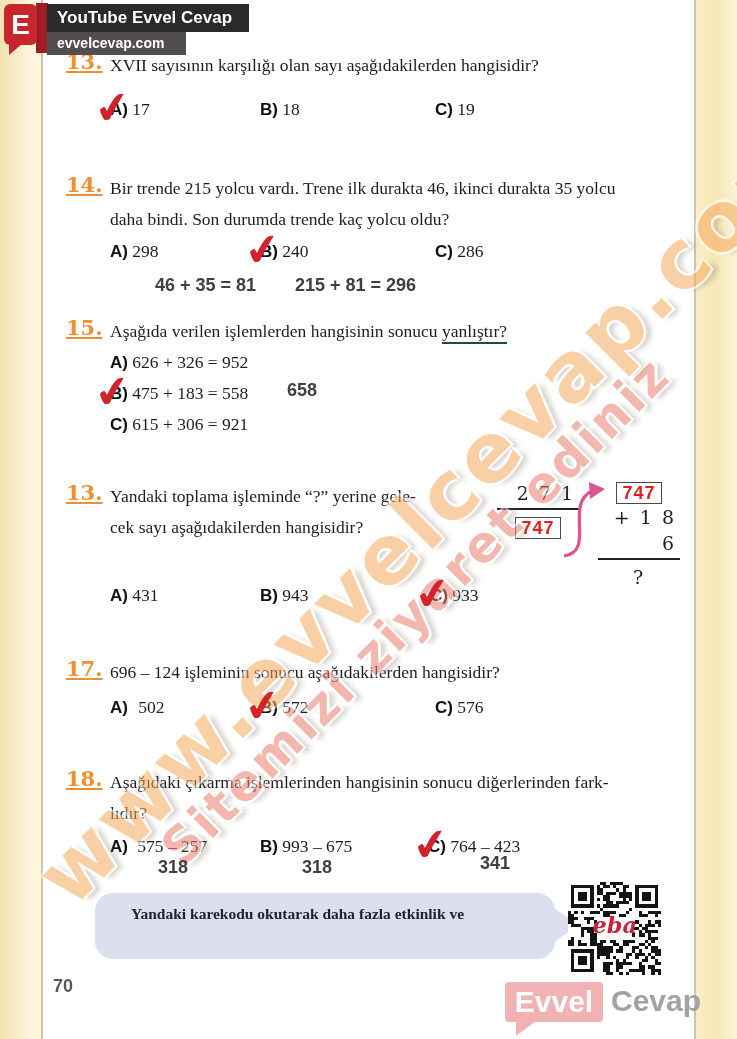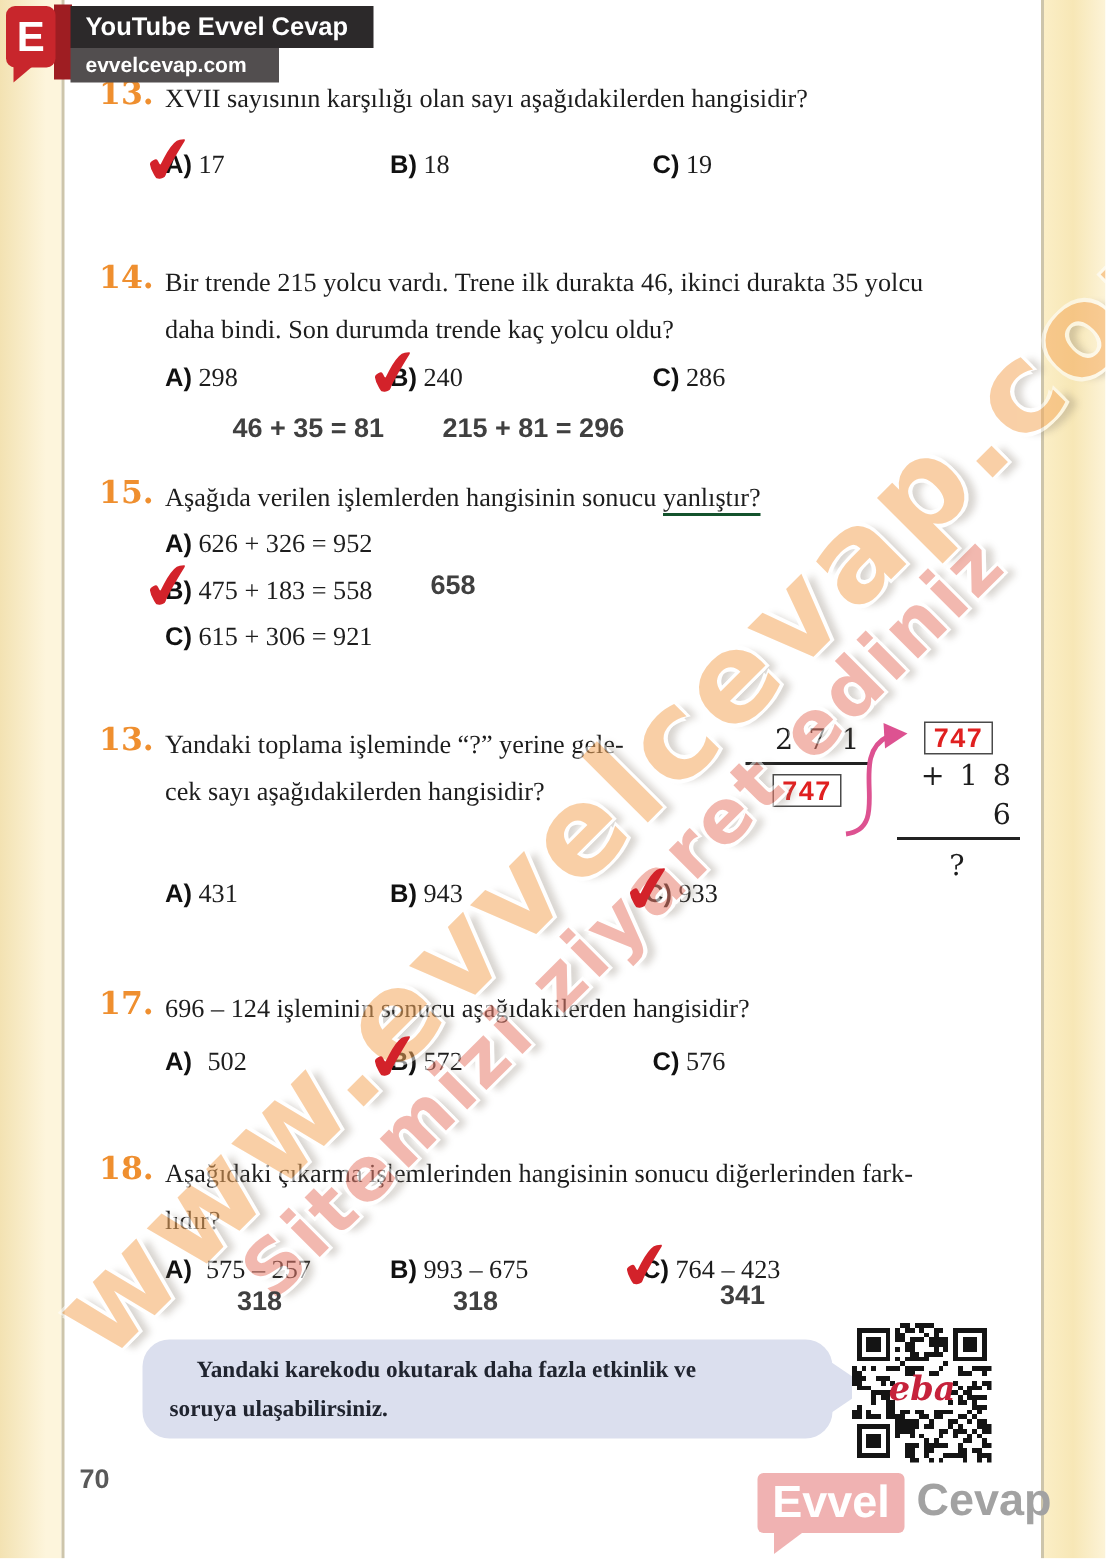--- a/index.html
+++ b/index.html
@@ -16,21 +16,21 @@
   .badge{position:absolute;left:4px;top:4px;width:33px;height:41px;background:#c8262c;border-radius:6px;
     color:#fff;font:bold 28px "Liberation Sans", sans-serif;text-align:center;line-height:41px;}
   .badge-tail{position:absolute;left:9px;top:44px;width:0;height:0;
     border-top:11px solid #c8262c;border-right:13px solid transparent;}
   .bar1{position:absolute;left:47px;top:4px;width:202px;height:28px;background:#2c292a;
     color:#fff;font:bold 17px "Liberation Sans", sans-serif;line-height:28px;padding-left:10px;box-sizing:border-box;}
   .bar2{position:absolute;left:47px;top:32px;width:139px;height:23px;background:#524e4f;
     color:#fff;font:bold 14px "Liberation Sans", sans-serif;line-height:23px;padding-left:10px;box-sizing:border-box;}
   
   .q{position:absolute;left:66px;width:632px;font-size:17.5px;line-height:27px;}
-  .num{position:absolute;left:0;top:-3px;color:#ef8f2f;font:bold 21px "DejaVu Serif", serif;}
+  .num{position:absolute;left:0;top:-3px;color:#ef8f2f;font:bold 21px "DejaVu Serif", serif;text-decoration:underline;}
   .tl{position:absolute;left:44px;width:588px;white-space:nowrap;}
   .opt{position:absolute;white-space:nowrap;}
   .olab{font:bold 17px "Liberation Sans", sans-serif;color:#111;}
   .uline{border-bottom:2px solid #14532d;padding-bottom:1px;}
   .check{position:absolute;left:-16px;top:-14px;z-index:9;color:#d3222a;
     font:44px "DejaVu Sans", sans-serif;transform:rotate(-8deg) scaleX(.95);pointer-events:none;}
   .ann{position:absolute;z-index:9;color:#404040;font:bold 18px "Liberation Sans", sans-serif;white-space:nowrap;}
   
   .mcol{position:absolute;width:82px;font:19px "DejaVu Serif", serif;letter-spacing:2px;z-index:2;}
   .mrow{text-align:right;padding-right:4px;line-height:26px;}
@@ -219,21 +219,20 @@
     <span class="ann" style="left:92px;top:88px">318</span>
     <span class="ann" style="left:236px;top:88px">318</span>
     <span class="ann" style="left:414px;top:84px">341</span>
   </div>
 
   <div class="wm wm1">www.evvelcevap.com</div>
   <div class="wm wm2">Sitemizi ziyaret ediniz</div>
 
   <div class="callout">
     <div class="l1">Yandaki karekodu okutarak daha fazla etkinlik ve</div>
-    <div>soruya ulaşabilirsiniz.</div>
   </div>
   <div class="callout-tail"></div>
 
   <svg class="qr" width="93" height="93" viewBox="0 0 29 29" shape-rendering="crispEdges">
     <rect x="0" y="0" width="29" height="29" fill="#fff"></rect>
     <g fill="#141414">
       <rect x="1" y="1" width="7" height="7"></rect>
         <rect x="21" y="1" width="7" height="7"></rect>
         <rect x="1" y="21" width="7" height="7"></rect>
     </g>

